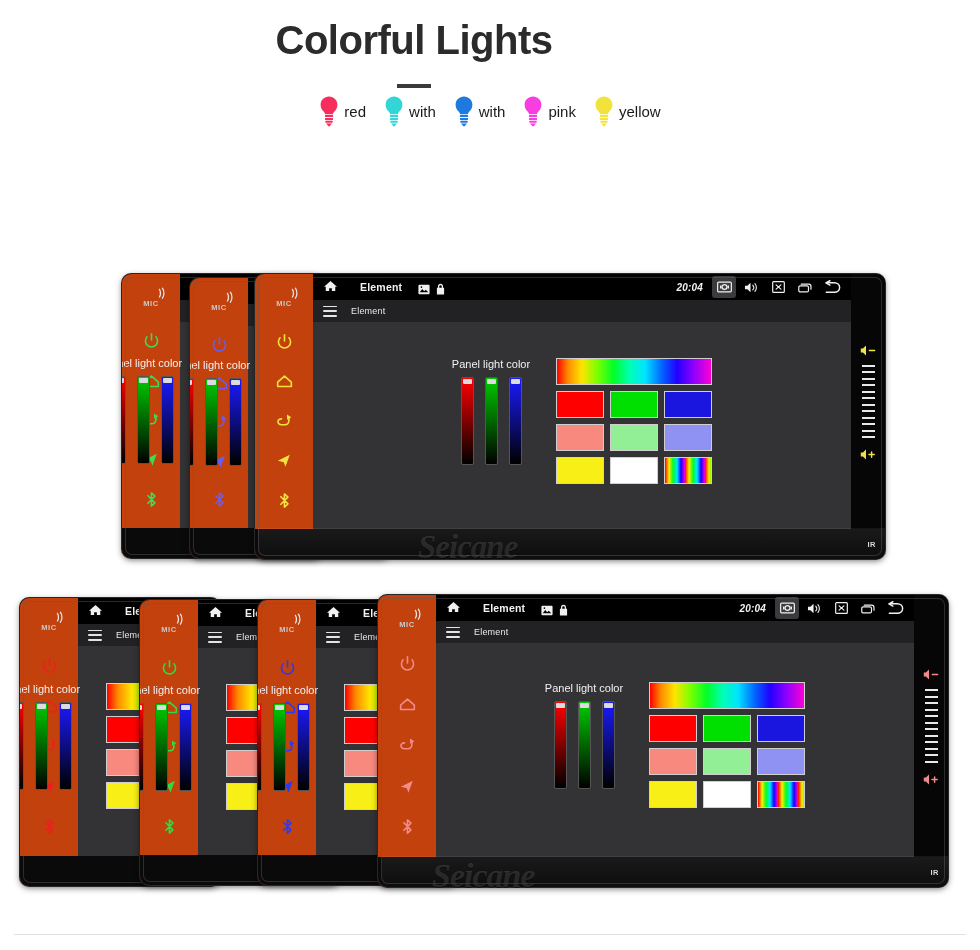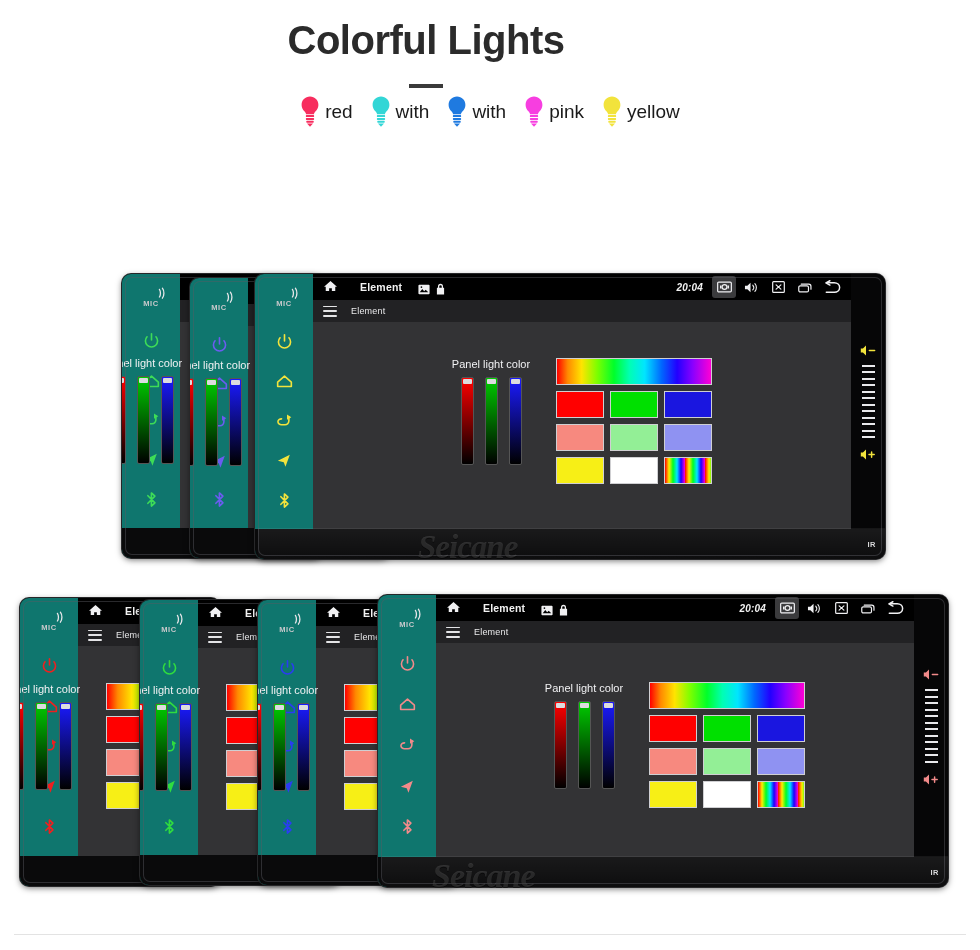--- a/index.html
+++ b/index.html
@@ -4,21 +4,21 @@
 <style>
   * { box-sizing: border-box; margin: 0; padding: 0; }
   html, body {
     width: 980px; height: 950px;
     background: #ffffff;
     font-family: "Liberation Sans", sans-serif;
     overflow: hidden;
   }
 
   
-  .header { width: 828px; padding-top: 18px; text-align: center; margin-left: 12px; }
+  .header { width: 828px; padding-top: 18px; text-align: center; }
   .page-title {
     font-size: 40px; font-weight: bold; color: #2b2b2b;
     letter-spacing: -0.5px; line-height: 1.1;
   }
   .title-rule {
     width: 34px; height: 4px; background: #3a3a3a;
     margin: 22px auto 0;
   }
   .subtitle {
     margin: 18px auto 0; width: 900px;
@@ -26,42 +26,42 @@
   }
 
   
   .bulb-row {
     margin: 8px auto 0; width: 920px;
     display: flex; align-items: center; justify-content: center;
     gap: 0px;
   }
   .bulb-item { display: flex; align-items: center; gap: 5px; padding: 0 9px; }
   .bulb-icon { width: 20px; height: 31px; display: block; flex: none; }
-  .bulb-label { font-size: 19px; color: #1a1a1a; line-height: 1; white-space: nowrap; }
+  .bulb-label { font-size: 15px; color: #1a1a1a; line-height: 1; white-space: nowrap; }
 
   
   .stage { position: relative; width: 980px; }
   .unit {
     position: absolute;
     background: #0a0a0b;
     border-radius: 9px;
     box-shadow: 0 0 0 1px #272729, 0 2px 6px rgba(0,0,0,.55);
     overflow: hidden;
   }
   .unit::before {
     content: ""; position: absolute; inset: 3px; border-radius: 7px;
     box-shadow: inset 0 0 0 1px rgba(90,92,98,.45);
     pointer-events: none; z-index: 9;
   }
   .unit-inner { position: absolute; inset: 0; }
 
   
   .keycol {
     position: absolute; left: 0; top: 0; bottom: 0; width: 58px;
-    background: #0f766e;
+    background: #c2410c;
     display: flex; flex-direction: column; align-items: center;
   }
   .mic {
     margin-top: 12px; position: relative; width: 34px; height: 22px;
     display: flex; align-items: flex-end; justify-content: center;
   }
   .mic-txt { font-size: 7.5px; color: #c9c9cc; letter-spacing: .6px; font-weight: bold; }
   .mic-wave { position: absolute; right: 2px; top: 0px; }
   .keys { flex: 1; display: flex; flex-direction: column; justify-content: space-evenly;
           align-items: center; padding: 4px 0 6px; width: 100%; }

